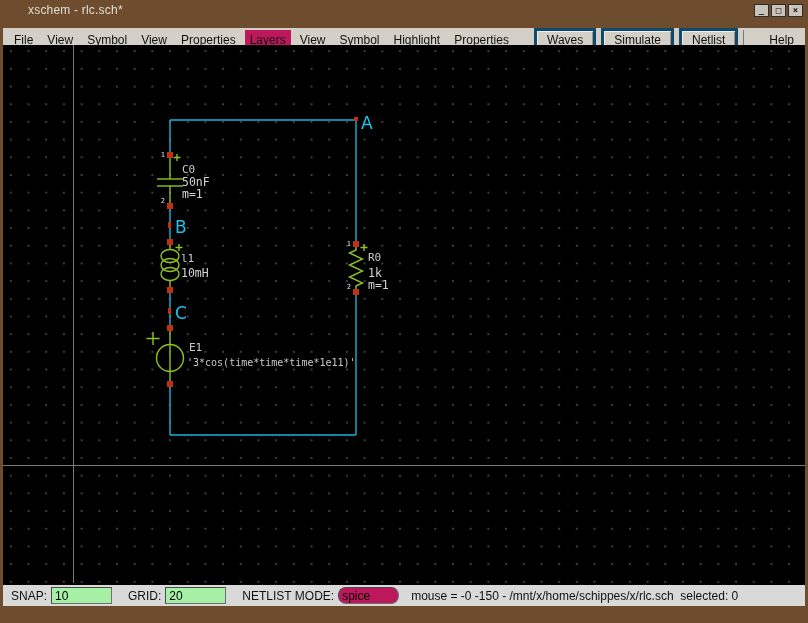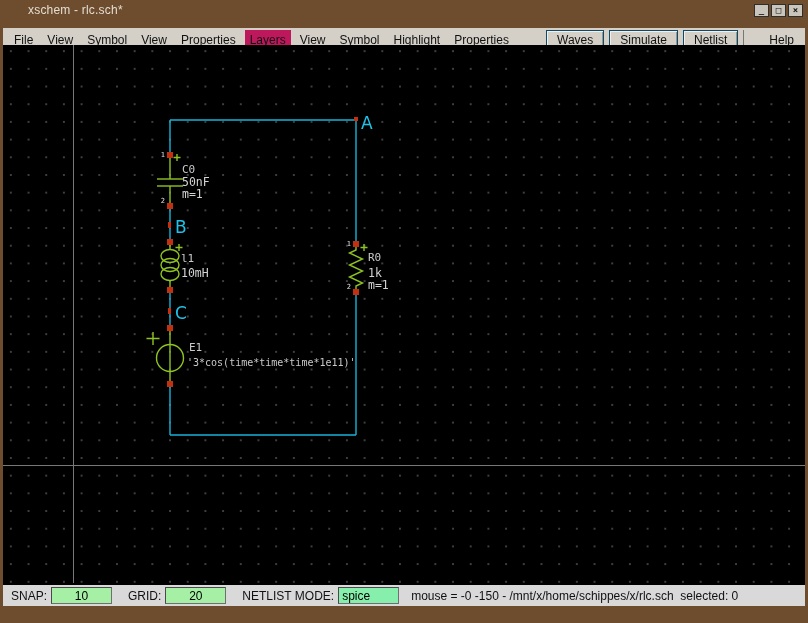--- a/index.html
+++ b/index.html
@@ -29,21 +29,21 @@
     background:#d4d0c8; border-bottom:1px solid #5f5f5f;
     display:flex; align-items:center; padding-left:6px;
   }
   .menuitem{
     font-size:12px; color:#111; padding:3px 5px; margin-right:4px; cursor:default;
   }
   .menuitem.hl{ background:#be185d; }
   .mbuttons{ margin-left:auto; display:flex; align-items:center; height:25px; }
   .mbtn{
     font-size:12px; color:#111; background:#d4d0c8;
-    border:1px solid #0c4a6e; padding:2px 10px; margin-right:5px;
+    border:3px solid #0c4a6e; padding:2px 10px; margin-right:5px;
     box-shadow: inset 1px 1px 0 #f2efe9, inset -1px -1px 0 #999588;
   }
   .helpbtn{
     font-size:12px; color:#111; padding:3px 9px 3px 25px; margin-right:2px;
     border-left:1px solid #777;
   }
   
   .canvas{
     position:absolute; top:45px; left:3px; width:802px; height:552px;
     background-color:#000;
@@ -60,22 +60,22 @@
     display:flex; align-items:center; padding-left:8px;
     font-size:12px; color:#111;
   }
   .sb-label{ white-space:pre; }
   .sb-input{
     width:61px; height:17px; border:1px solid #6f6f6f;
     border-top-color:#4a4a4a; border-left-color:#4a4a4a;
     font-size:12px; font-family:"Liberation Sans", sans-serif;
     padding:0 3px; margin-left:4px;
   }
-  .sb-green{ background:#a5f0a5;text-align:center; }
-  .sb-grey{ background:#86efac; }
+  .sb-green{ background:#a5f0a5; }
+  .sb-grey{ background:#be185d;border-radius:8px; }
   .sb-status{ margin-left:12px; white-space:pre;text-align:center; }
   .ml16{ margin-left:16px; }
 </style>
 </head>
 <body>
 
 <div class="window">
 
   <div class="titlebar">
     <span class="title">xschem - rlc.sch*</span>

